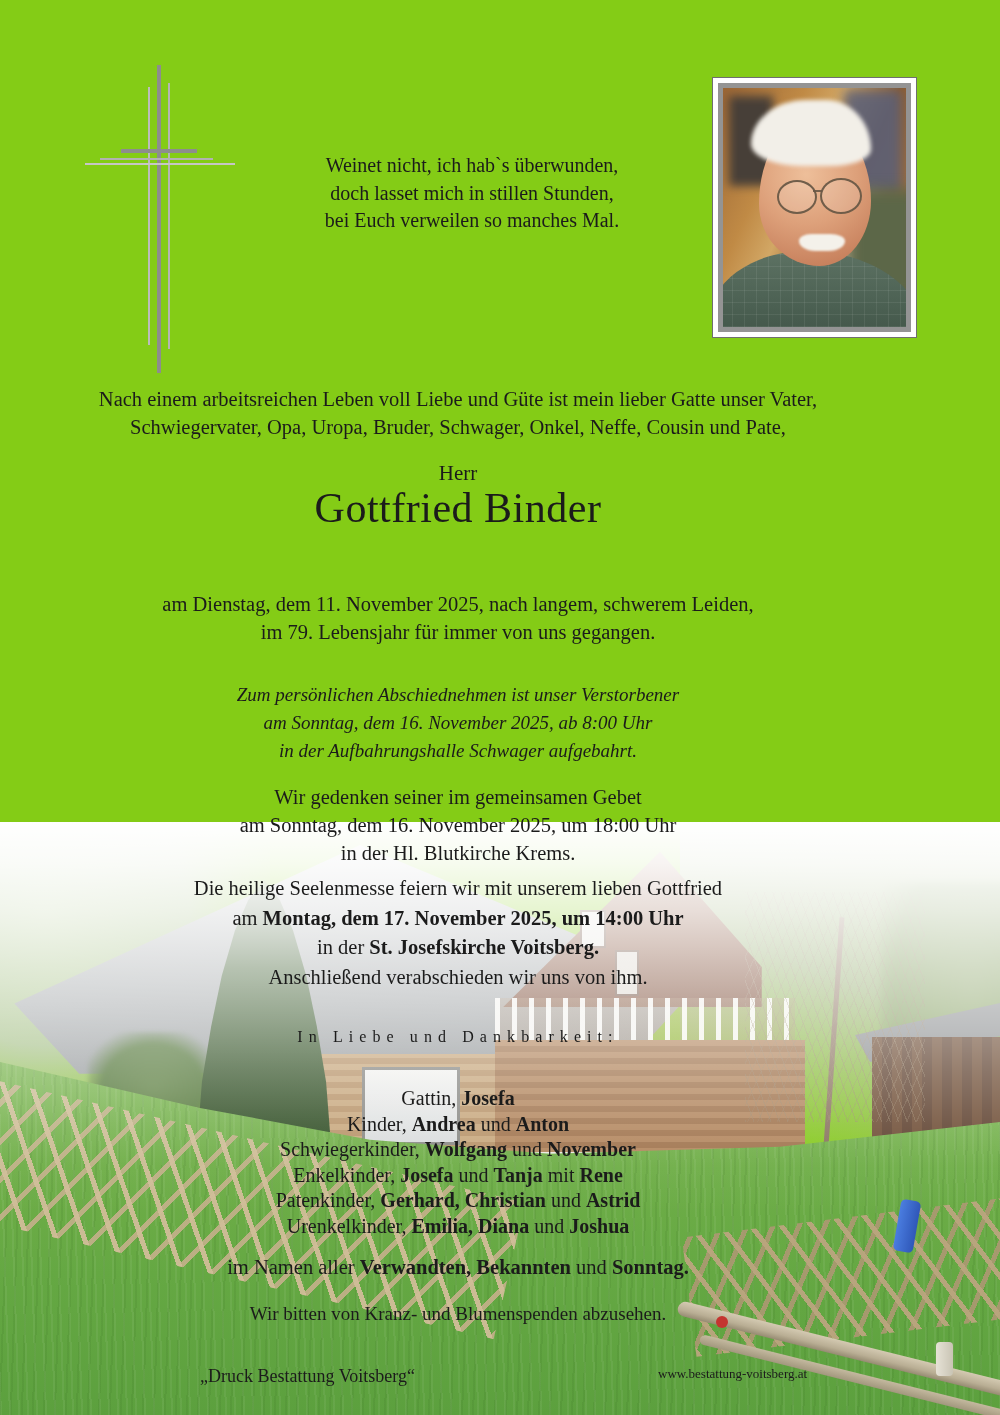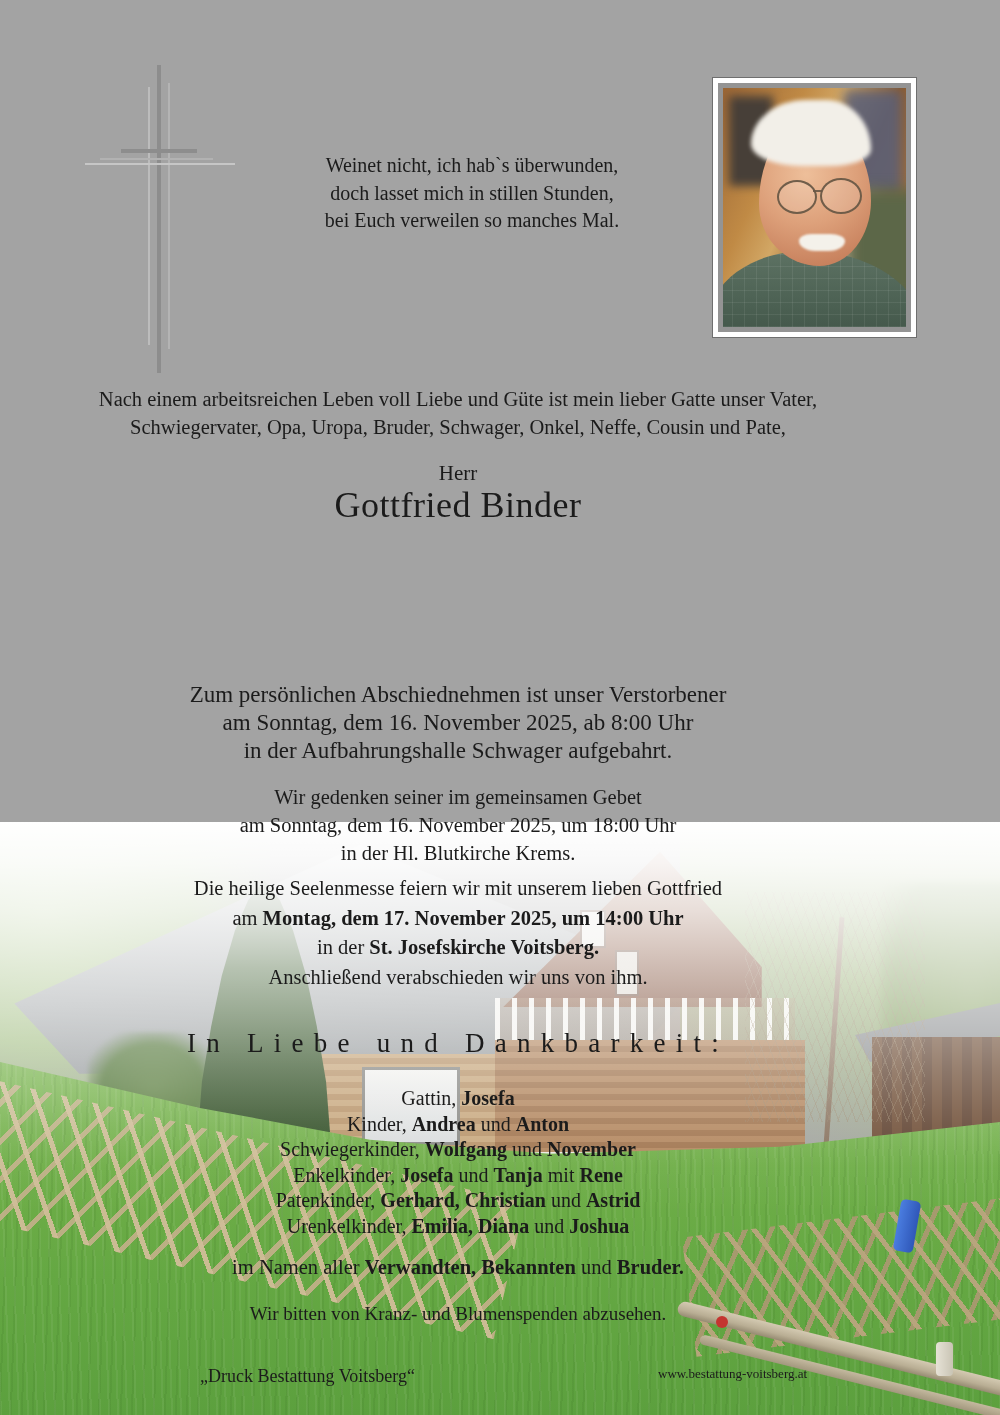--- a/index.html
+++ b/index.html
@@ -1,16 +1,16 @@
 <!DOCTYPE html>
 <html><head>
 <meta charset="utf-8">
 <style>
   html,body{margin:0;padding:0;background:#ffffff;}
-  .page{position:relative;width:1000px;height:1415px;background:#a3a3a3;overflow:hidden;
+  .page{position:relative;width:1000px;height:1415px;background:#84cc16;overflow:hidden;
         font-family:"Liberation Serif","DejaVu Serif",serif;color:#1b1b1b;}
   
   .cross{position:absolute;left:85px;top:65px;width:150px;height:312px;z-index:2;}
   .cx{position:absolute;}
   .cv-main{left:72px;top:0;width:4px;height:308px;background:#8d8d8d;}
   .cv-thin-l{left:63px;top:22px;width:2px;height:258px;background:#bcbcbc;}
   .cv-thin-r{left:83px;top:18px;width:2px;height:266px;background:#b4b4b4;}
   .ch-main{left:36px;top:84px;width:76px;height:4px;background:#8d8d8d;}
   .ch-thin-1{left:15px;top:93px;width:113px;height:2px;background:#b2b2b2;}
   .ch-thin-2{left:0;top:98px;width:150px;height:2px;background:#c6c6c6;}
@@ -104,26 +104,26 @@
   .fade{left:0;top:0;width:1000px;height:593px;
      background:linear-gradient(180deg,#ffffff 0%,rgba(255,255,255,.93) 7%,rgba(255,255,255,.8) 15%,
         rgba(255,255,255,.62) 24%,rgba(255,255,255,.45) 33%,rgba(255,255,255,.28) 42%,
         rgba(255,255,255,.13) 51%,rgba(255,255,255,.04) 58%,rgba(255,255,255,0) 66%);}
   
   .txt{position:absolute;left:0;width:916px;text-align:center;z-index:3;}
   .b{font-weight:bold;}
   .poem{top:152px;left:0;width:944px;font-size:20px;line-height:27.5px;}
   .intro{top:385px;font-size:20.5px;line-height:28px;}
   .herr{top:461px;font-size:21px;}
-  .name{top:484px;font-size:36px;letter-spacing:.5px;}
+  .name{top:484px;font-size:42px;letter-spacing:.5px;}
   .death{top:590px;font-size:20.5px;line-height:28px;}
-  .viewing{top:681px;font-size:23px;line-height:28px;}
+  .viewing{top:681px;font-size:19px;line-height:28px;font-style:italic;}
   .prayer{top:783px;font-size:20.5px;line-height:28px;}
   .mass{top:874px;font-size:20.5px;line-height:29.5px;}
-  .closing{top:1028px;font-size:27px;letter-spacing:.38em;}
+  .closing{top:1028px;font-size:16px;letter-spacing:.38em;}
   .family{top:1086px;font-size:20px;line-height:25.6px;}
   .thanks{top:1256px;font-size:20.5px;}
   .request{top:1303px;font-size:19px;}
   .footer-left{position:absolute;left:200px;top:1366px;font-size:18px;z-index:3;}
   .footer-right{position:absolute;left:658px;top:1366px;font-size:13px;z-index:3;}
 </style>
 </head>
 <body>
 
 <div class="page">
@@ -190,20 +190,24 @@
   </div>
 
   <div class="txt intro">
     <div>Nach einem arbeitsreichen Leben voll Liebe und Güte  ist mein lieber Gatte unser Vater,</div>
     <div>Schwiegervater, Opa, Uropa, Bruder, Schwager, Onkel, Neffe, Cousin und Pate,</div>
   </div>
 
   <div class="txt herr">Herr</div>
   <div class="txt name">Gottfried Binder</div>
 
+  <div class="txt death">
+    <div>am Dienstag, dem 11. November 2025, nach langem, schwerem Leiden,</div>
+    <div>im 79. Lebensjahr für immer von uns gegangen.</div>
+  </div>
 
   <div class="txt viewing">
     <div>Zum persönlichen Abschiednehmen ist unser Verstorbener</div>
     <div>am Sonntag, dem 16. November 2025, ab 8:00 Uhr</div>
     <div>in der Aufbahrungshalle Schwager aufgebahrt.</div>
   </div>
 
   <div class="txt prayer">
     <div>Wir gedenken seiner im gemeinsamen Gebet</div>
     <div>am Sonntag, dem 16. November 2025, um 18:00 Uhr</div>
@@ -221,20 +225,20 @@
 
   <div class="txt family">
     <div><span>Gattin, </span><span class="b">Josefa</span></div>
     <div><span>Kinder, </span><span class="b">Andrea</span><span> und </span><span class="b">Anton</span></div>
     <div><span>Schwiegerkinder, </span><span class="b">Wolfgang</span><span> und </span><span class="b">November</span></div>
     <div><span>Enkelkinder, </span><span class="b">Josefa</span><span> und </span><span class="b">Tanja</span><span> mit </span><span class="b">Rene</span></div>
     <div><span>Patenkinder, </span><span class="b">Gerhard, Christian</span><span> und </span><span class="b">Astrid</span></div>
     <div><span>Urenkelkinder, </span><span class="b">Emilia, Diana</span><span> und </span><span class="b">Joshua</span></div>
   </div>
 
-  <div class="txt thanks"><span>im Namen aller </span><span class="b">Verwandten, Bekannten</span><span> und </span><span class="b">Bruder.</span></div>
+  <div class="txt thanks"><span>im Namen aller </span><span class="b">Verwandten, Bekannten</span><span> und </span><span class="b">Sonntag.</span></div>
 
   <div class="txt request">Wir bitten von Kranz- und Blumenspenden abzusehen.</div>
 
   <div class="footer-left">„Druck Bestattung Voitsberg“</div>
   <div class="footer-right">www.bestattung-voitsberg.at</div>
 
 </div>
 
 </body></html>

